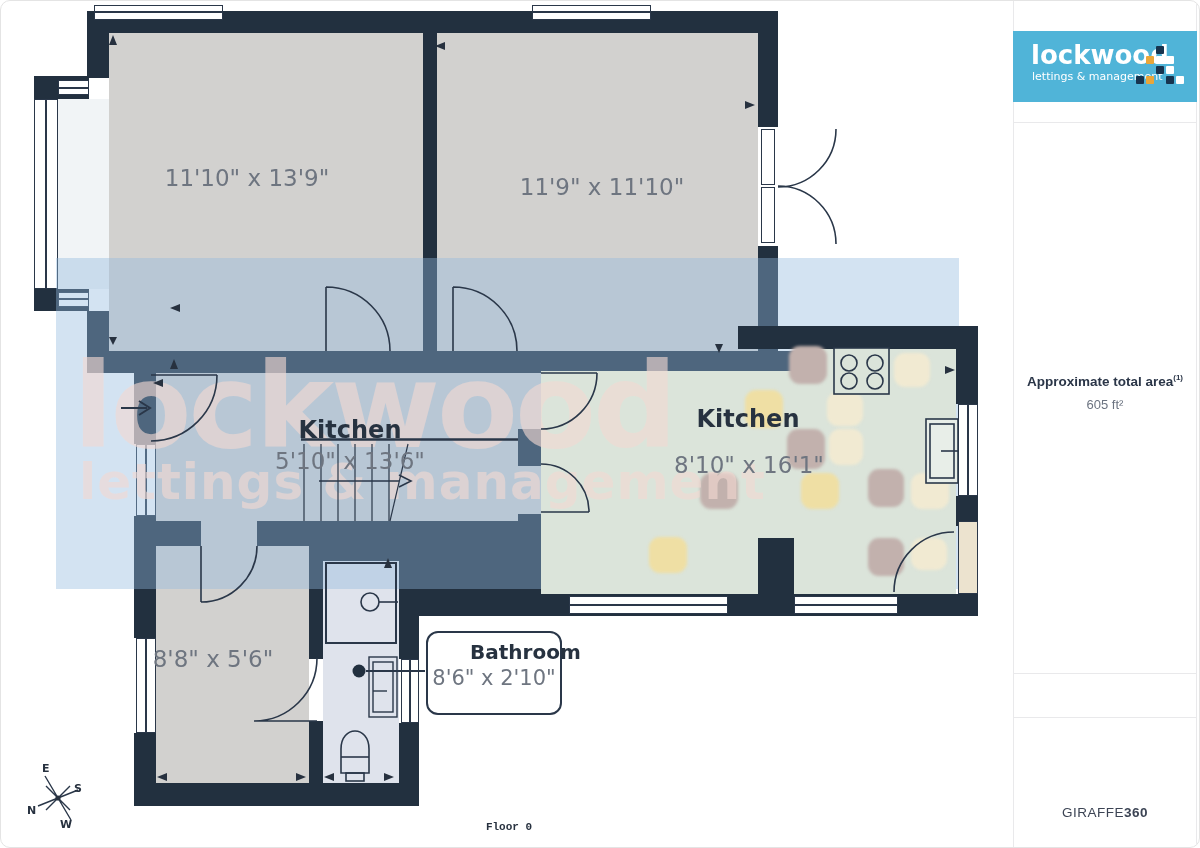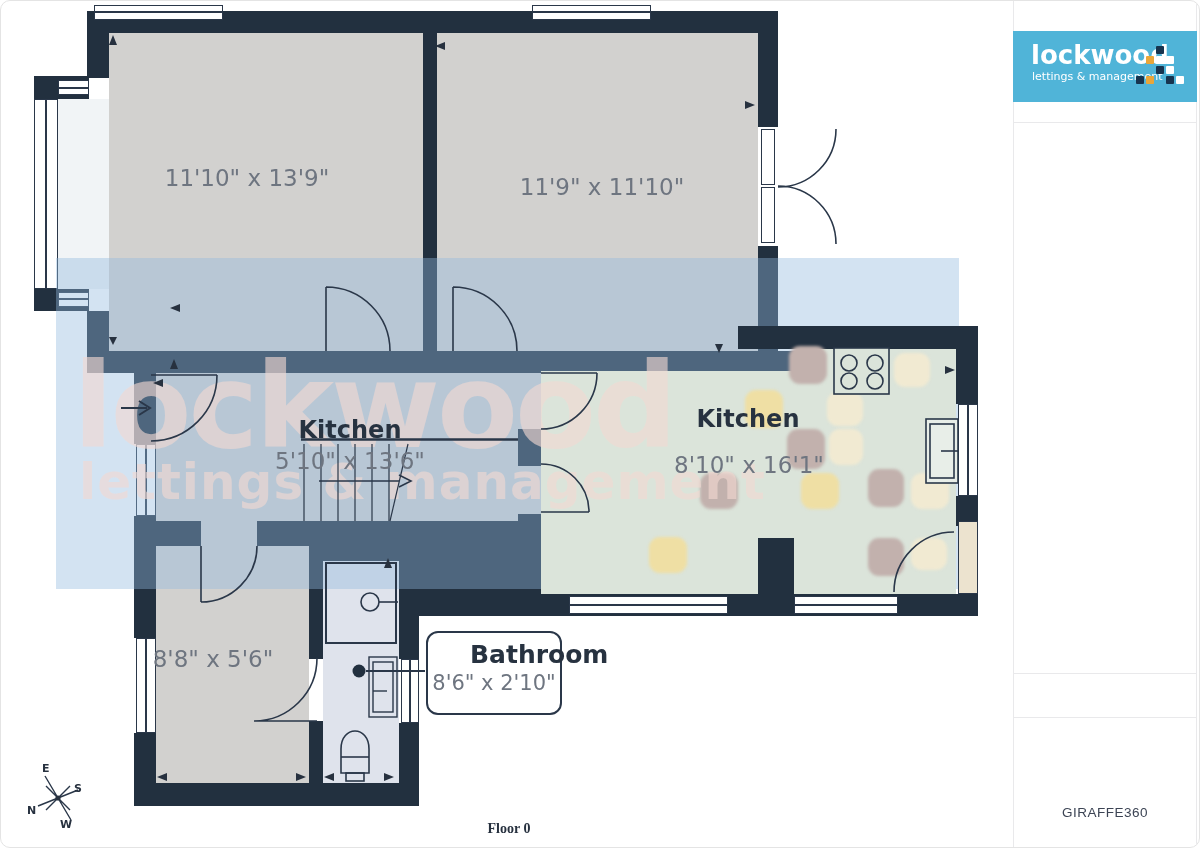--- a/index.html
+++ b/index.html
@@ -16,39 +16,39 @@
   .wm1{position:absolute;left:72px;top:336px;font-weight:bold;font-size:118px;letter-spacing:-3px;color:#f3d9d2;opacity:.62;z-index:4;white-space:nowrap;}
   .wm2{position:absolute;left:78px;top:452px;font-weight:bold;font-size:50px;letter-spacing:1px;color:#f3d9d2;opacity:.62;z-index:4;white-space:nowrap;}
   .tile{position:absolute;border-radius:11px;filter:blur(1.5px);z-index:3;}
   .t-cream{background:#f1ead2;}
   .t-yellow{background:#efdfa4;}
   .t-mauve{background:#c2b1ad;}
   .rname{position:absolute;transform:translateX(-50%);font-weight:bold;font-size:24px;color:#273240;white-space:nowrap;z-index:6;}
   .dims{position:absolute;transform:translateX(-50%);font-size:23px;color:#6e7580;white-space:nowrap;z-index:6;}
   svg.lines{position:absolute;left:0;top:0;z-index:5;}
   .callout{position:absolute;left:425px;top:630px;width:136px;height:84px;background:#fff;border:2px solid #2a3749;border-radius:12px;z-index:6;text-align:center;box-sizing:border-box;padding-top:7px;}
-  .callout .cname{font-weight:bold;font-size:25px;color:#273240;padding-left:42px;}
+  .callout .cname{font-weight:bold;font-size:20px;color:#273240;padding-left:42px;}
   .callout .cdims{font-size:21px;color:#6e7580;margin-top:2px;}
-  .floorlbl{position:absolute;left:508px;top:820px;transform:translateX(-50%);font-weight:bold;font-size:14px;color:#27313f;z-index:6;font-family:Liberation Serif, serif;}
+  .floorlbl{position:absolute;left:508px;top:820px;transform:translateX(-50%);font-weight:bold;font-size:11px;color:#27313f;z-index:6;font-family:Liberation Mono, monospace;}
   .cpt{position:absolute;font-weight:bold;font-size:11px;color:#27313f;z-index:6;}
   .cream-leaf{position:absolute;left:957px;top:520px;width:20px;height:73px;background:#ece3cf;border:1px solid #2a3749;box-sizing:border-box;z-index:4;}
   
   .sline{position:absolute;background:#e9e9eb;z-index:1;}
   .logo{position:absolute;left:1012px;top:30px;width:184px;height:71px;background:#50b4d8;z-index:2;}
   .logo .l1{position:absolute;left:18px;top:11px;font-weight:bold;font-size:26px;color:#fff;letter-spacing:0px;line-height:1;}
   .logo .l2{position:absolute;left:19px;top:39px;font-size:11px;color:#fff;}
   .px{position:absolute;width:8px;height:8px;border-radius:1px;}
   .sb-area{position:absolute;left:1012px;top:372px;width:184px;text-align:center;z-index:2;font-family:"Liberation Sans",sans-serif;}
   .sb-area .t{font-weight:bold;font-size:13.5px;color:#2b3648;}
   .sb-area .t sup{font-size:8px;}
   .sb-area .v{font-size:13px;color:#6b7380;margin-top:8px;}
   .sb-note{position:absolute;left:1012px;top:672px;width:184px;height:44px;display:flex;align-items:center;justify-content:center;font-size:11px;color:#6b7380;z-index:2;font-family:"Liberation Sans",sans-serif;text-align:center;}
   .sb-disc{position:absolute;left:1026px;top:734px;width:156px;font-size:11px;line-height:1.55;color:#6b7380;text-align:center;z-index:2;font-family:"Liberation Sans",sans-serif;}
   .sb-brand{position:absolute;left:1012px;top:804px;width:184px;text-align:center;font-size:13.5px;color:#3c4454;letter-spacing:.5px;z-index:2;font-family:"Liberation Sans",sans-serif;}
-  .sb-brand b{font-weight:normal;}
+  .sb-brand b{font-weight:bold;}
 </style>
 </head>
 <body>
 
 <div class="page">
 
   <div class="abs" style="left:0;top:0;width:985px;height:848px;">
 
     <div class="floor" style="left:108px;top:32px;width:314px;height:318px;background:#d2d1cf;"></div>
     <div class="floor" style="left:57px;top:98px;width:51px;height:190px;background:#f1f4f6;"></div>
@@ -254,18 +254,22 @@
       <div class="px" style="left:153px;top:25px;background:#ffffff;"></div>
       <div class="px" style="left:143px;top:35px;background:#17344f;"></div>
       <div class="px" style="left:153px;top:35px;background:#ffffff;"></div>
       <div class="px" style="left:123px;top:45px;background:#17344f;"></div>
       <div class="px" style="left:133px;top:45px;background:#e9a63a;"></div>
       <div class="px" style="left:153px;top:45px;background:#17344f;"></div>
       <div class="px" style="left:163px;top:45px;background:#ffffff;"></div>
     </div>
   </div>
 
+  <div class="sb-area">
+    <div class="t"><span>Approximate total area</span><sup>(1)</sup></div>
+    <div class="v">605 ft²</div>
+  </div>
 
 
 
   <div class="sb-brand"><span>GIRAFFE</span><b>360</b></div>
 
 </div>
 
 </body></html>

